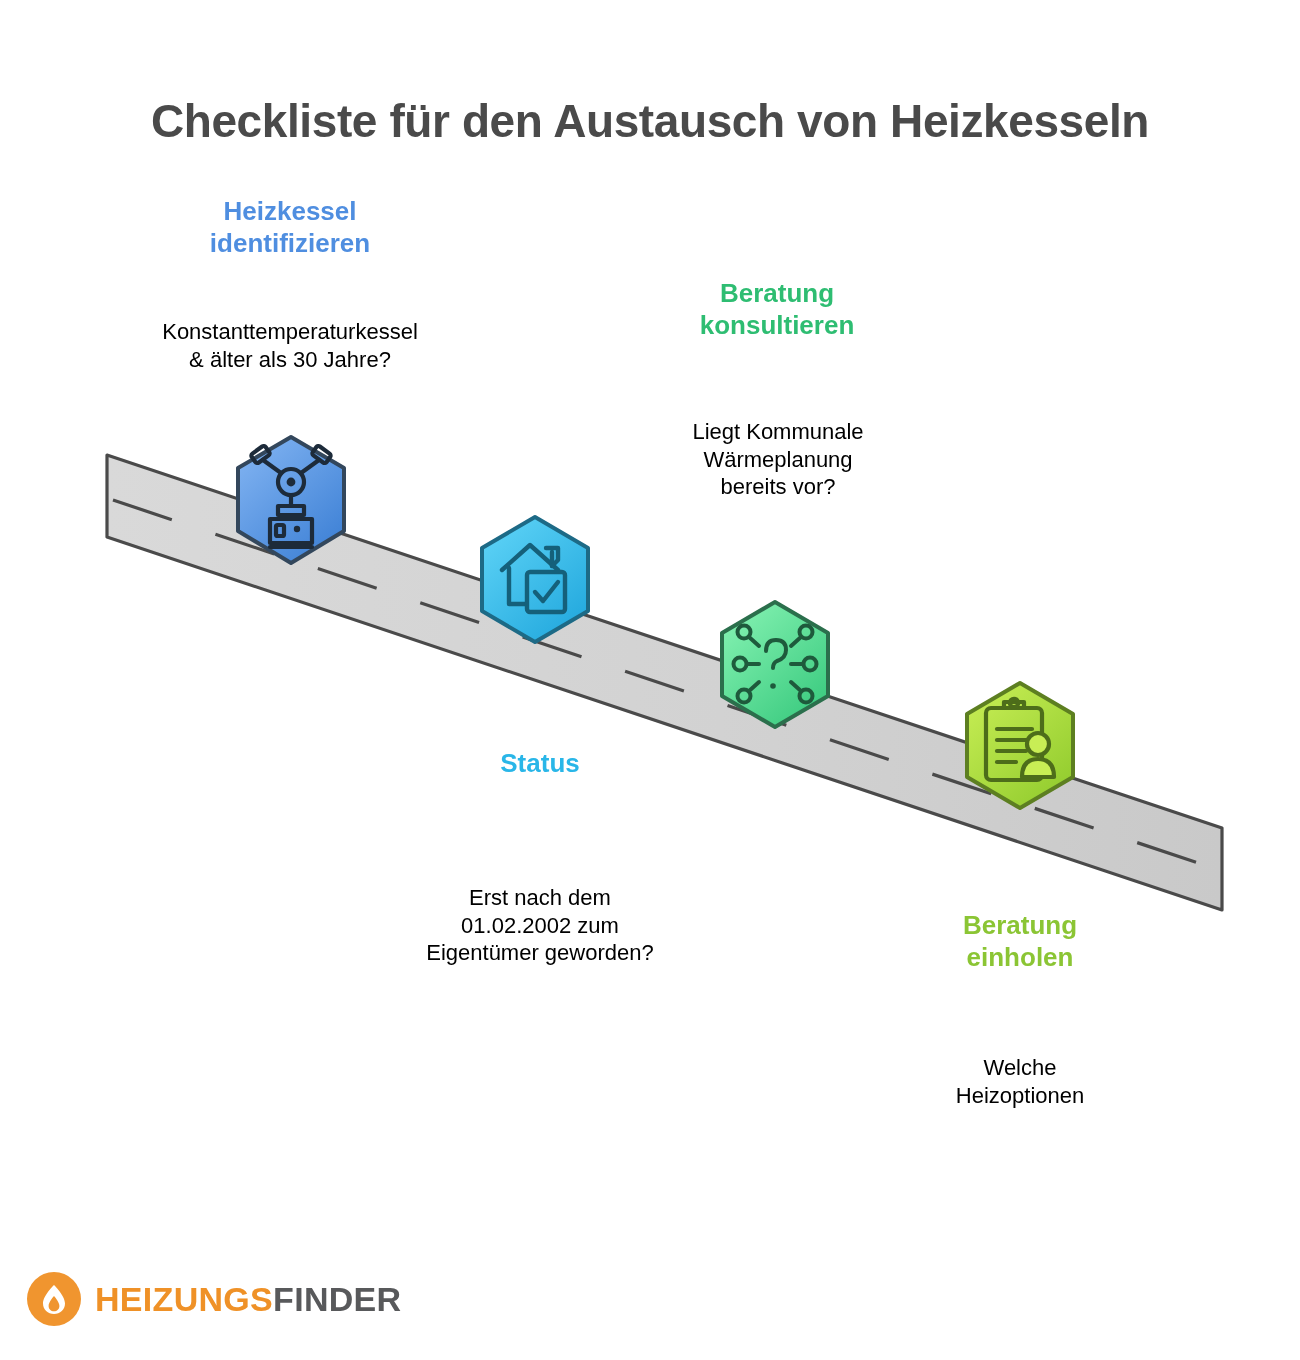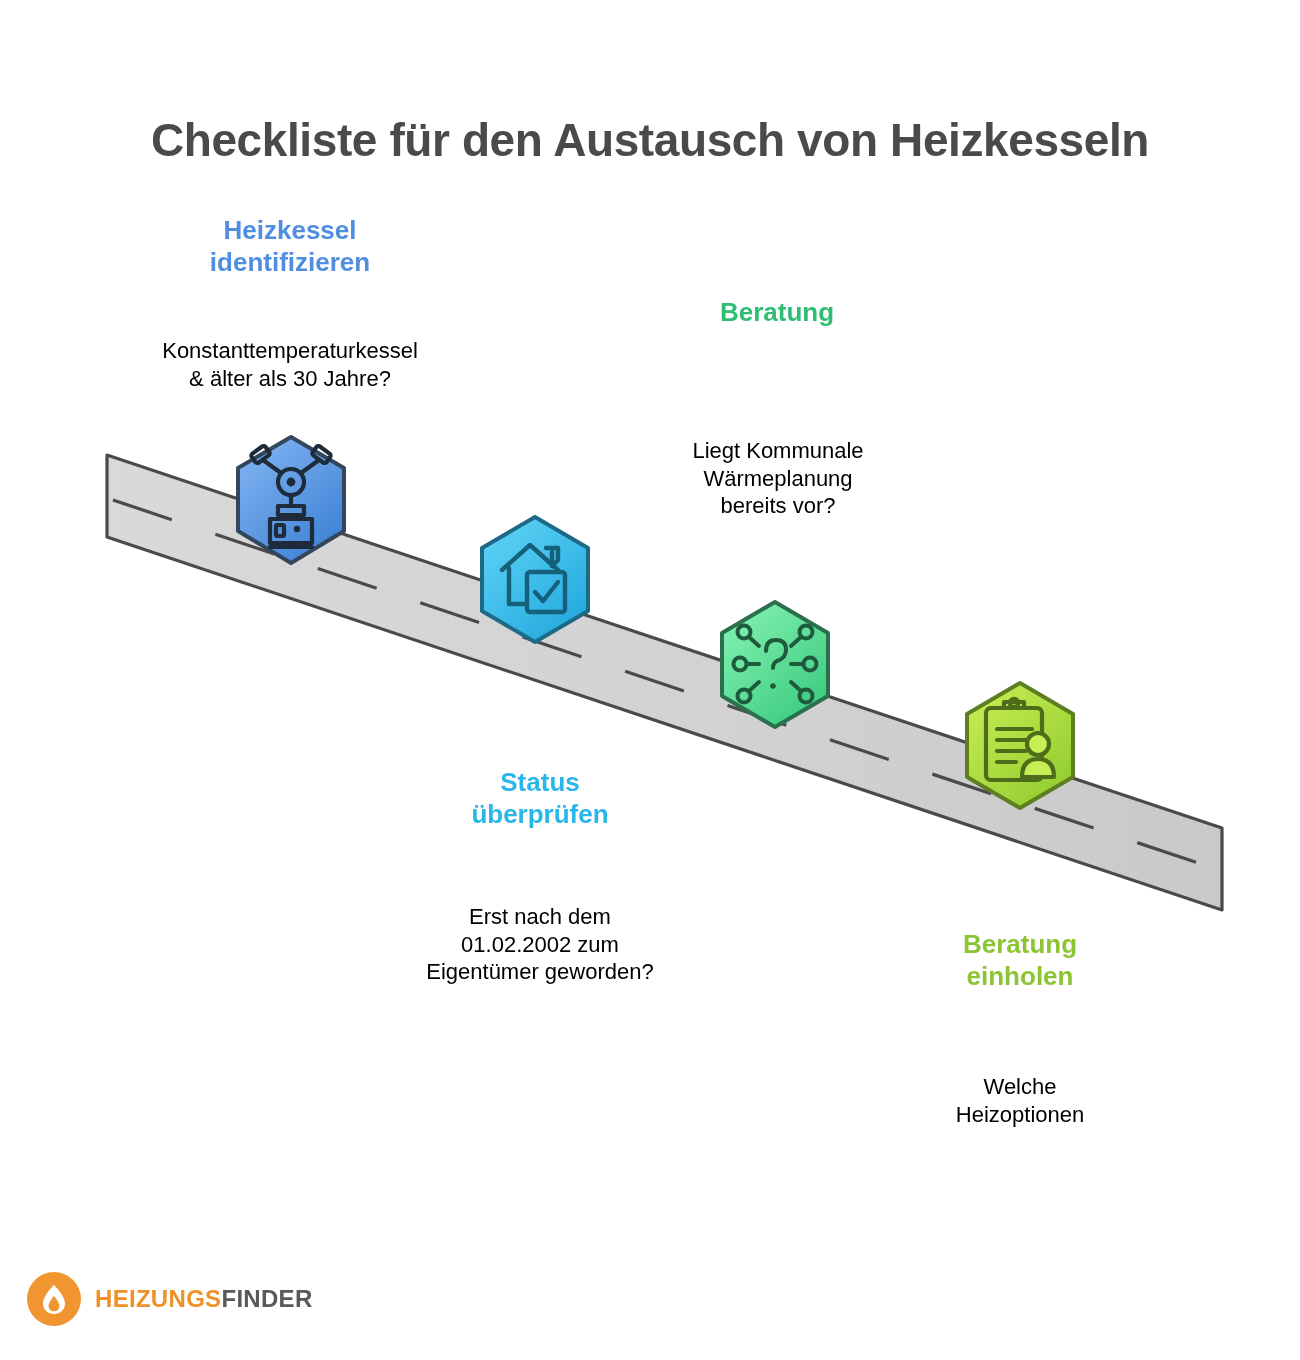--- a/index.html
+++ b/index.html
@@ -19,21 +19,20 @@
   #scene {
     position: absolute;
     left: 0; top: 0;
     width: 1300px;
     height: 1360px;
   }
   .txt {
     position: absolute;
     text-align: center;
     line-height: 1.18;
-    margin-top: 19px;
   }
   .page-title {
     left: 0; top: 94px;
     width: 1300px;
     font-size: 46px;
     font-weight: bold;
     color: #4a4a4a;
     letter-spacing: -0.4px;
     font-stretch: condensed;
     text-align: center;
@@ -73,21 +72,21 @@
   }
   #logo-mark {
     width: 54px; height: 54px;
     border-radius: 50%;
     background: #f0952f;
     display: flex;
     align-items: center;
     justify-content: center;
   }
   #logo-text {
-    font-size: 24px;
+    font-size: 34px;
     font-weight: bold;
     letter-spacing: 0.3px;
   }
   #logo-text .a { color: #ef9127; }
   #logo-text .b { color: #58595b; }
 </style>
 </head>
 <body>
 
 <div id="canvas">
@@ -199,30 +198,30 @@
     <div>Heizkessel</div>
     <div>identifizieren</div>
   </div>
   <div class="txt step-body" id="body1">
     <div>Konstanttemperaturkessel</div>
     <div>&amp; älter als 30 Jahre?</div>
   </div>
 
   <div class="txt step-head" id="head2">
     <div>Beratung</div>
+    <div>konsultieren</div>
   </div>
   <div class="txt step-body" id="body2">
     <div>Liegt Kommunale</div>
     <div>Wärmeplanung</div>
     <div>bereits vor?</div>
   </div>
 
   <div class="txt step-head" id="head3">
     <div>Status</div>
-    <div>überprüfen</div>
   </div>
   <div class="txt step-body" id="body3">
     <div>Erst nach dem</div>
     <div>01.02.2002 zum</div>
     <div>Eigentümer geworden?</div>
   </div>
 
   <div class="txt step-head" id="head4">
     <div>Beratung</div>
     <div>einholen</div>

